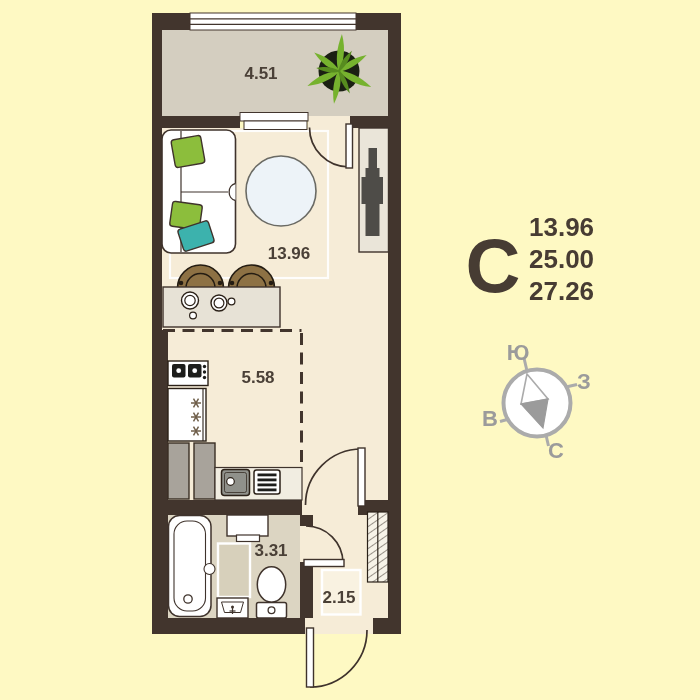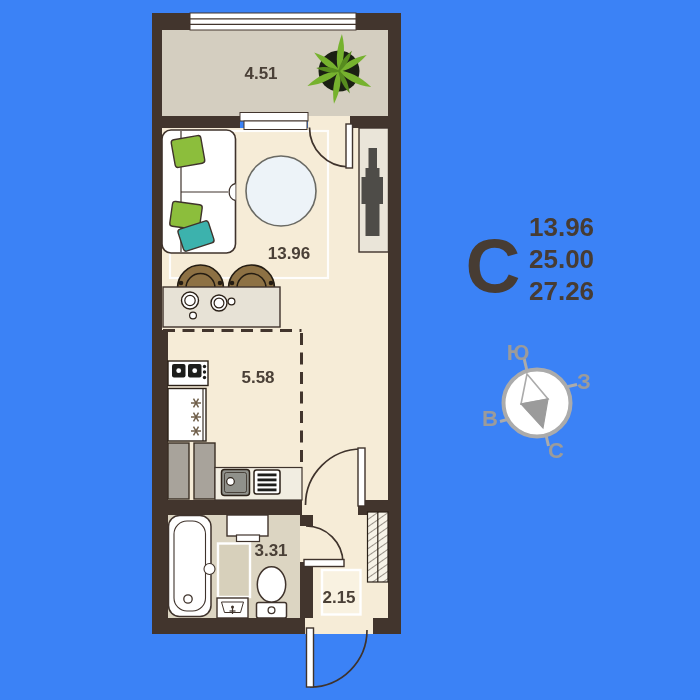--- a/index.html
+++ b/index.html
@@ -1,16 +1,16 @@
 <!DOCTYPE html>
 <html><head>
 <meta charset="utf-8">
 <style>
   html,body{margin:0;padding:0;background:#ffffff;}
-  .stage{position:relative;width:700px;height:700px;background:#3b82f6;overflow:hidden;}
+  .stage{position:relative;width:700px;height:700px;background:#fef9c3;overflow:hidden;}
   svg{position:absolute;left:0;top:0;}
   svg text{font-family:"Liberation Sans","DejaVu Sans",sans-serif;}
   .room-label{font-size:17px;font-weight:700;fill:#4a4037;}
   .legend-letter{font-size:76px;font-weight:700;fill:#473c33;}
   .legend-num{font-size:26px;font-weight:700;fill:#473c33;}
   .compass-label{font-size:22px;font-weight:700;fill:#9b9b9b;}
 </style>
 </head>
 <body>
 

